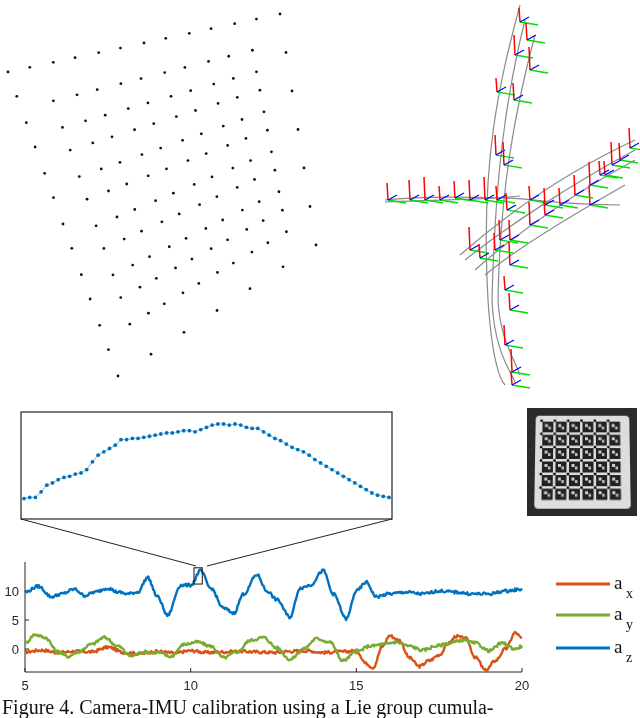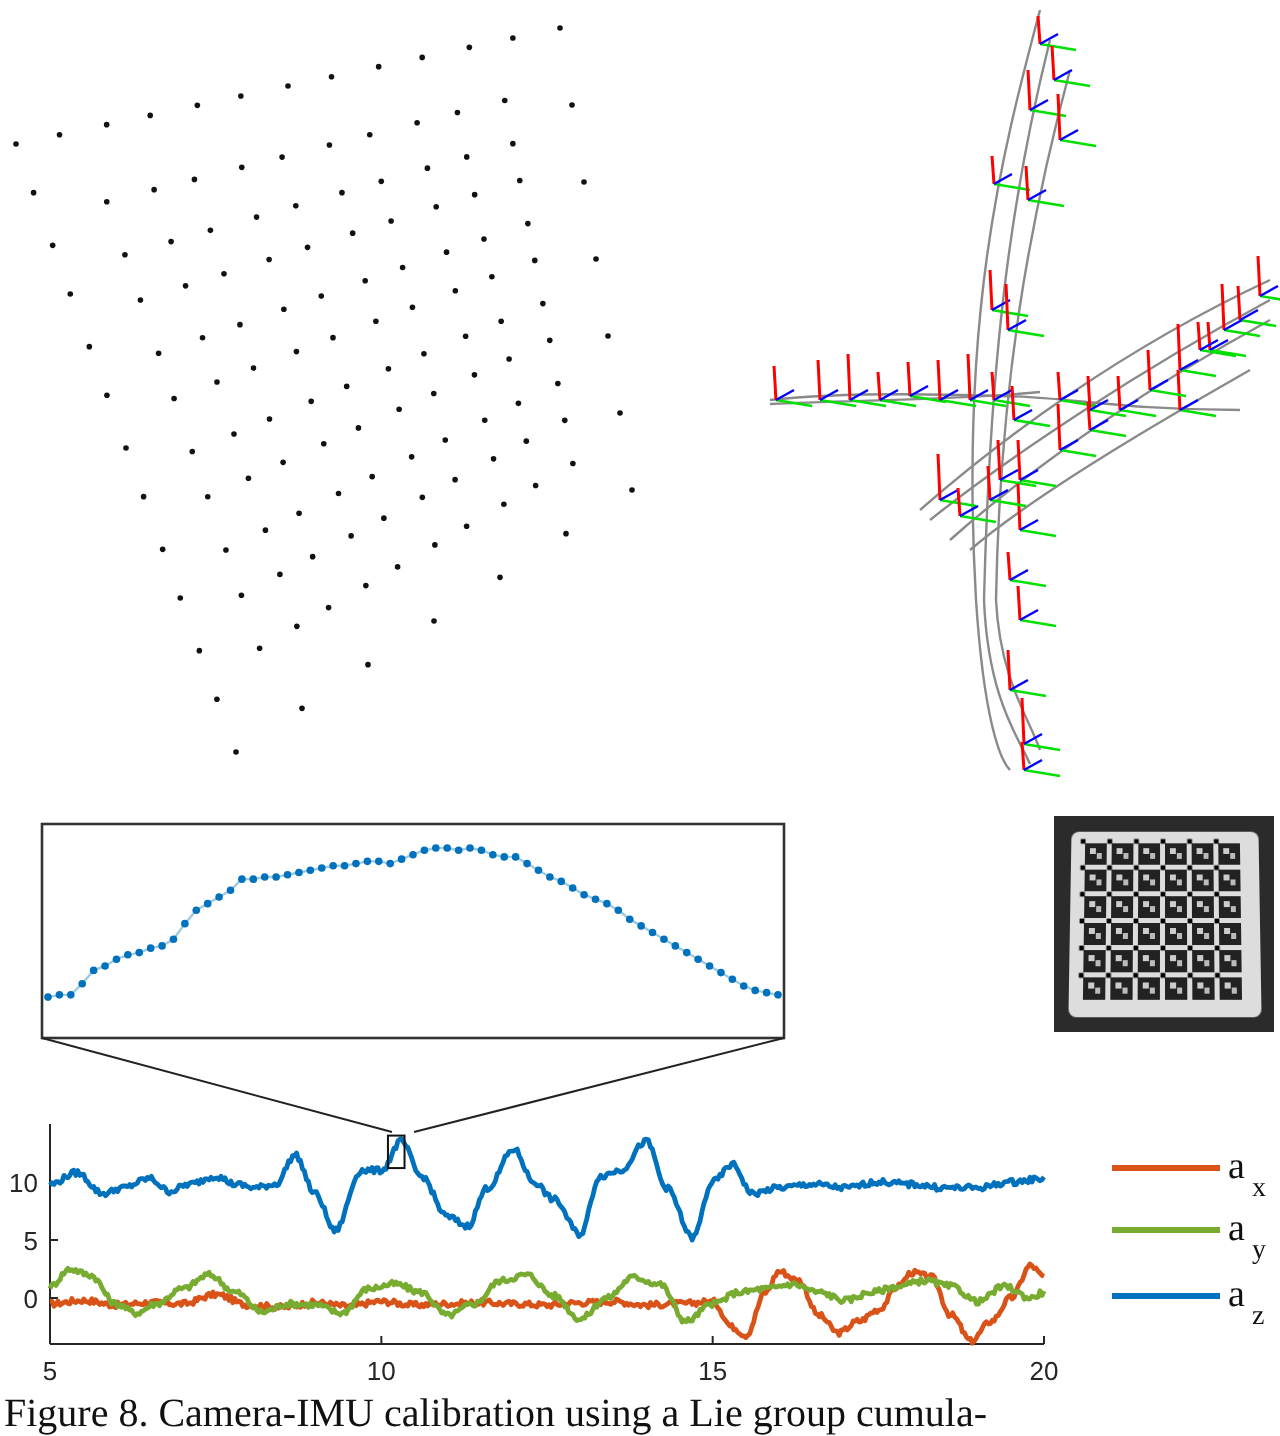--- a/index.html
+++ b/index.html
@@ -537,13 +537,13 @@
         <rect x="67" y="78.5" width="2.5" height="3" fill="#bbb"></rect>
         <rect x="58.8" y="71.3" width="2.4" height="2.4" fill="#000"></rect>
         <rect x="74.5" y="73.5" width="11" height="11" fill="#222"></rect>
         <rect x="77" y="76" width="3" height="3" fill="#ccc"></rect>
         <rect x="80.5" y="78.5" width="2.5" height="3" fill="#bbb"></rect>
         <rect x="72.3" y="71.3" width="2.4" height="2.4" fill="#000"></rect>
       </svg>
   </div>
 </div>
 
-<div class="caption">Figure 8.   Camera-IMU calibration using a Lie group cumula-</div>
+<div class="caption">Figure 4.   Camera-IMU calibration using a Lie group cumula-</div>
 
 </body></html>

